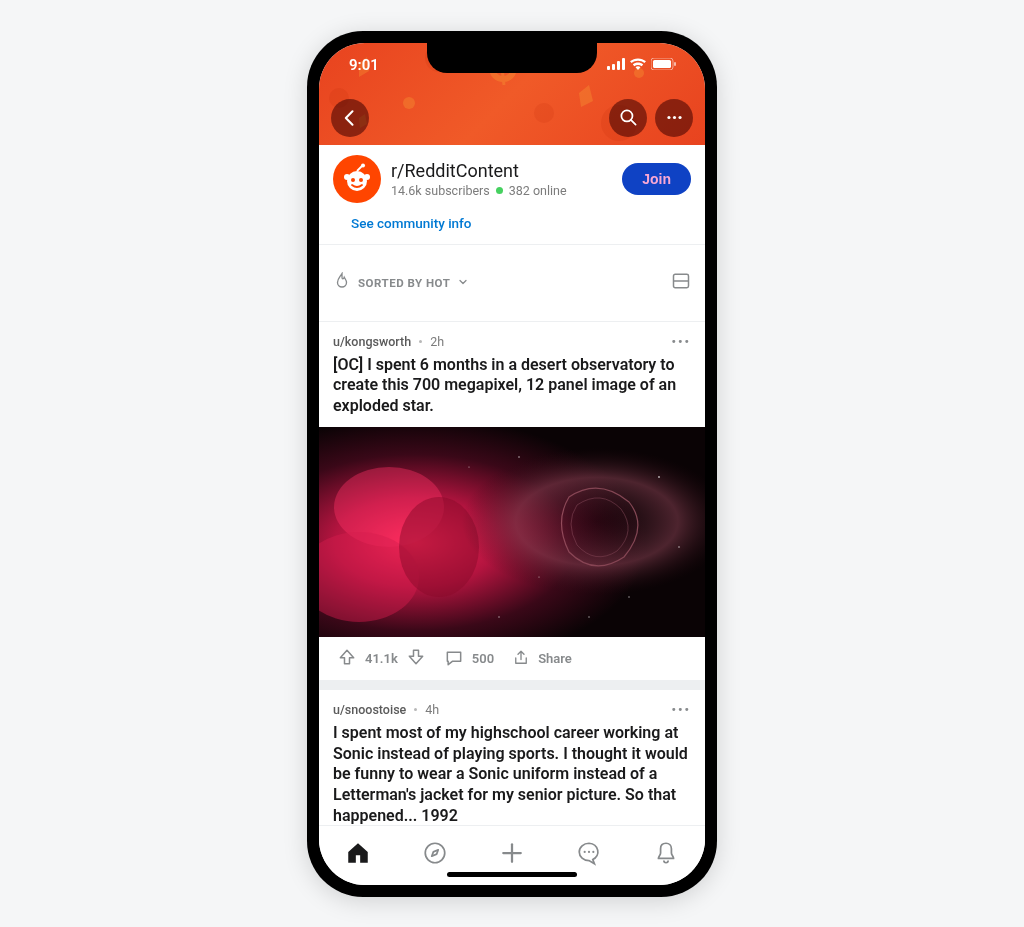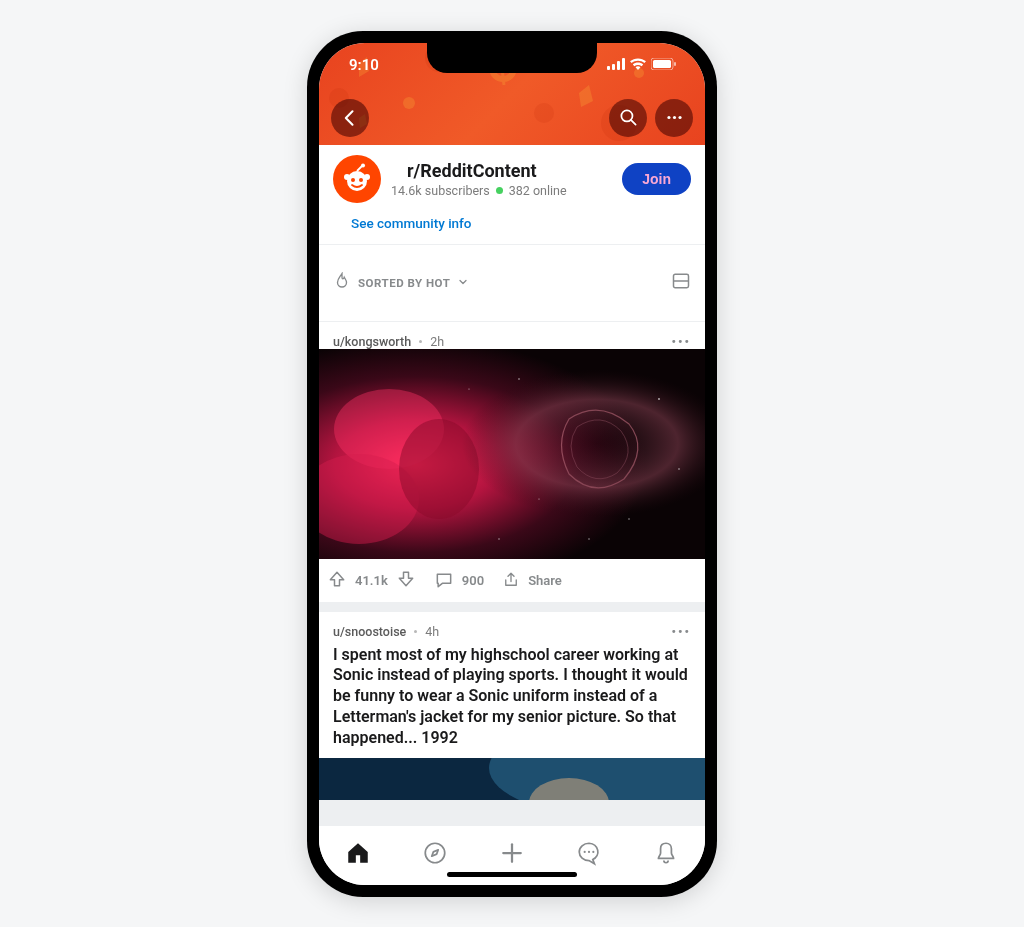--- a/index.html
+++ b/index.html
@@ -97,21 +97,21 @@
     position:relative;
     flex-shrink:0;
   }
   .snoo {
     width:48px;height:48px;border-radius:50%;
     background:#ff4500;
     display:flex;align-items:center;justify-content:center;
     flex-shrink:0;
   }
   .ch-row { display:flex; gap:10px; align-items:center; }
-  .ch-title { font-size:18px; font-weight:700; color:#1a1a1b;margin-left:16px; }
+  .ch-title { font-size:18px; font-weight:400; color:#1a1a1b; }
   .ch-sub { font-size:12.5px; color:#7c7c7c; display:flex; align-items:center; gap:6px; margin-top:2px;}
   .online-dot { width:7px;height:7px;border-radius:50%;background:#46d160; display:inline-block;}
   .join-btn {
     margin-left:auto;
     background:#0f42c4;
     color:#f9a8d4;
     border:none;
     border-radius:18px;
     padding:8px 20px;
     font-weight:700;
@@ -169,21 +169,21 @@
     width:100%;
     height:210px;
     background:#1a0a0a;
     position:relative;
     overflow:hidden;
   }
   .post-actions {
     display:flex;
     align-items:center;
     gap:18px;
-    padding:10px 8px;
+    padding:10px 18px;
     color:#878a8c;
     font-size:13px;
     font-weight:600;
   }
   .pa-group { display:flex; align-items:center; gap:8px; cursor:pointer; }
   .bottom-nav {
     height:60px;
     background:#fff;
     border-top:1px solid #edeff1;
     display:flex;
@@ -206,21 +206,21 @@
   }
 </style>
 </head>
 <body>
 
 <div class="phone-frame">
   <div class="phone-screen">
     <div class="notch"></div>
 
     <div class="status-bar">
-      <span>9:10</span>
+      <span>9:01</span>
       <div class="status-right">
         <span>
           <svg width="18" height="12" viewBox="0 0 18 12">
               <g fill="#fff">
                 <rect x="0" y="8" width="3" height="4" rx="1"></rect>
                 <rect x="5" y="6" width="3" height="6" rx="1"></rect>
                 <rect x="10" y="3" width="3" height="9" rx="1"></rect>
                 <rect x="15" y="0" width="3" height="12" rx="1"></rect>
               </g>
             </svg>
@@ -335,20 +335,21 @@
 
     <div class="feed">
 
       <div class="post">
         <div class="post-meta">
           <span class="author">u/kongsworth</span>
           <span class="meta-dot"></span>
           <span>2h</span>
           <span class="post-more">•••</span>
         </div>
+        <div class="post-title">[OC] I spent 6 months in a desert observatory to create this 700 megapixel, 12 panel image of an exploded star.</div>
         <div class="post-image">
           <svg width="100%" height="100%" viewBox="0 0 386 210" preserveAspectRatio="xMidYMid slice">
             <defs>
               <radialGradient id="neb1" cx="25%" cy="55%" r="60%">
                 <stop offset="0%" stop-color="#ff2a5a"></stop>
                 <stop offset="35%" stop-color="#b3143f"></stop>
                 <stop offset="70%" stop-color="#3a0818"></stop>
                 <stop offset="100%" stop-color="#0a0305"></stop>
               </radialGradient>
               <radialGradient id="neb2" cx="72%" cy="45%" r="35%">
@@ -388,21 +389,21 @@
             <span>
               <svg width="20" height="20" viewBox="0 0 24 24">
                   <path d="M12 20 L4 11 L9 11 L9 4 L15 4 L15 11 L20 11 Z" fill="none" stroke="#878a8c" stroke-width="1.8" stroke-linejoin="round"></path>
                 </svg>
             </span>
           </div>
           <div class="pa-group">
             <svg width="20" height="20" viewBox="0 0 24 24">
                 <path d="M4 5 h16 a0 0 0 0 1 0 0 v11 a0 0 0 0 1 0 0 h-10 l-5 4 v-4 h-1 Z" fill="none" stroke="#878a8c" stroke-width="1.8" stroke-linejoin="round"></path>
               </svg>
-            <span>900</span>
+            <span>500</span>
           </div>
           <div class="pa-group">
             <svg width="18" height="18" viewBox="0 0 24 24">
                 <path d="M12 3 L12 14 M12 3 L8 7 M12 3 L16 7 M5 12 v7 h14 v-7" fill="none" stroke="#878a8c" stroke-width="1.8" stroke-linecap="round" stroke-linejoin="round"></path>
               </svg>
             <span>Share</span>
           </div>
         </div>
       </div>
 

